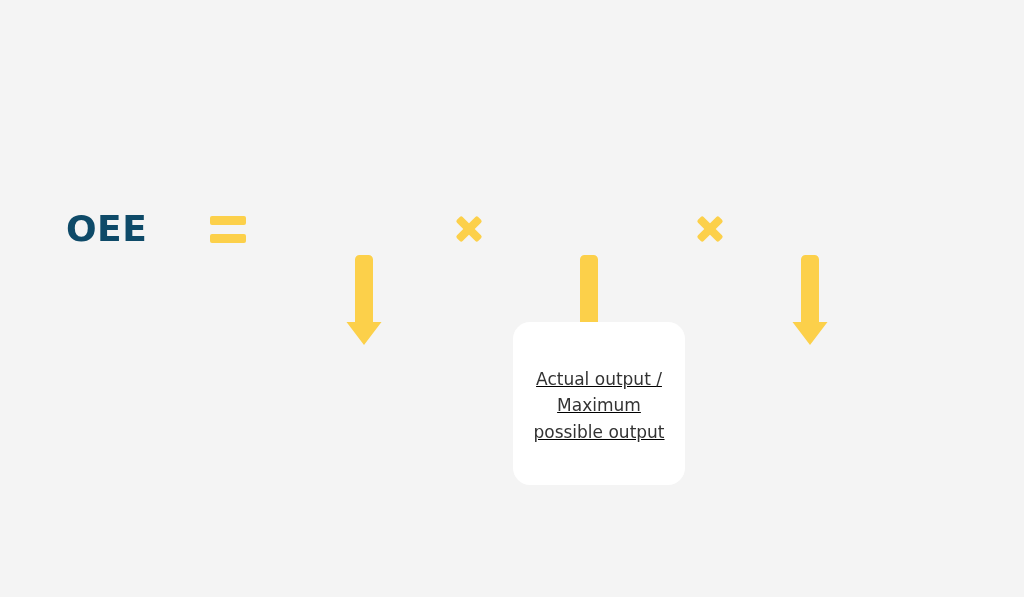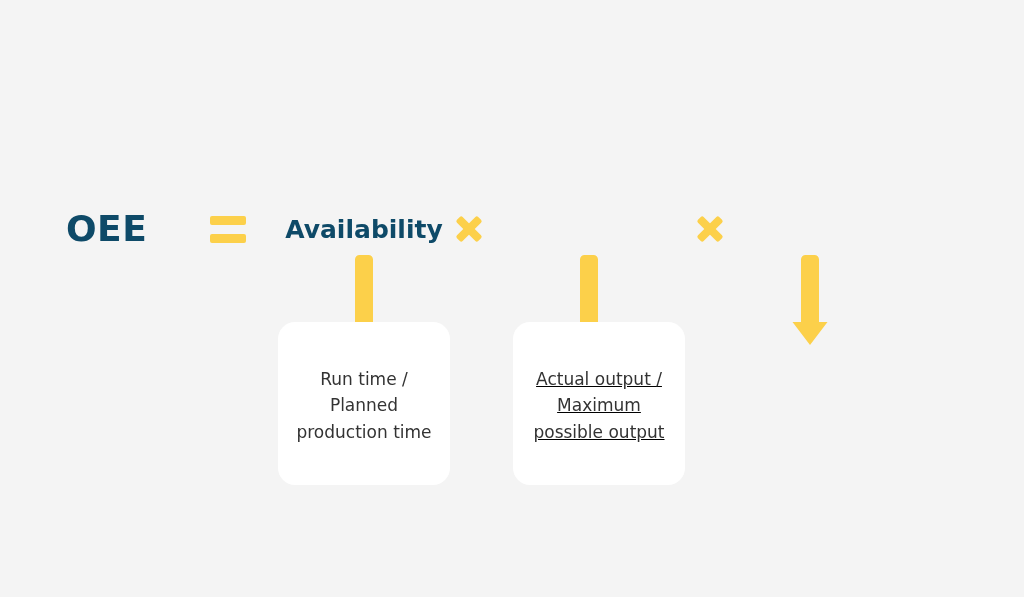--- a/index.html
+++ b/index.html
@@ -181,21 +181,20 @@
   <div class="formula-row">
 
     <div class="oee-title">OEE</div>
 
     <div class="equals-sign">
       <span class="bar"></span>
       <span class="bar"></span>
       <span class="sr-text">=</span>
     </div>
 
-    <div class="factor-label f1">Availability</div>
 
     <div class="times-sign x1">
       <span class="times-glyph">
         <span class="a"></span>
         <span class="b"></span>
       </span>
       <span class="sr-text">×</span>
     </div>
 
 
@@ -220,22 +219,19 @@
       <path d="M15.5 3 h9 a4.5 4.5 0 0 1 4.5 4.5 V70 h8.5 L20 93 L2.5 70 H11 V7.5 A4.5 4.5 0 0 1 15.5 3 Z" fill="#fcd04a"></path>
     </svg>
   </div>
 
   <div class="arrow a3">
     <svg width="40" height="96" viewBox="0 0 40 96" xmlns="http://www.w3.org/2000/svg">
       <path d="M15.5 3 h9 a4.5 4.5 0 0 1 4.5 4.5 V70 h8.5 L20 93 L2.5 70 H11 V7.5 A4.5 4.5 0 0 1 15.5 3 Z" fill="#fcd04a"></path>
     </svg>
   </div>
 
-  <div class="card c1">
-    <div class="card-text">Run time / Planned production time</div>
-  </div>
 
   <div class="card c2">
     <div class="card-text">Actual output / Maximum possible output</div>
   </div>
 
 
 </div>
 
 </body></html>

